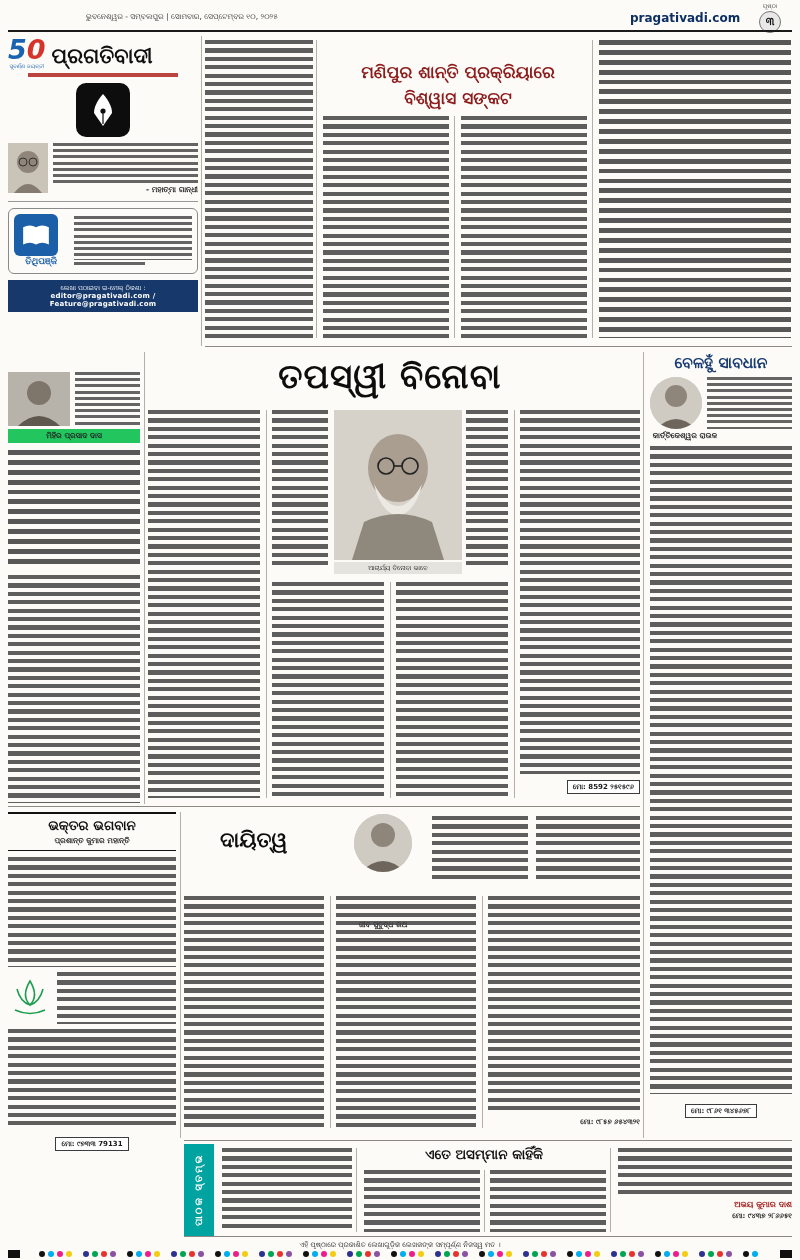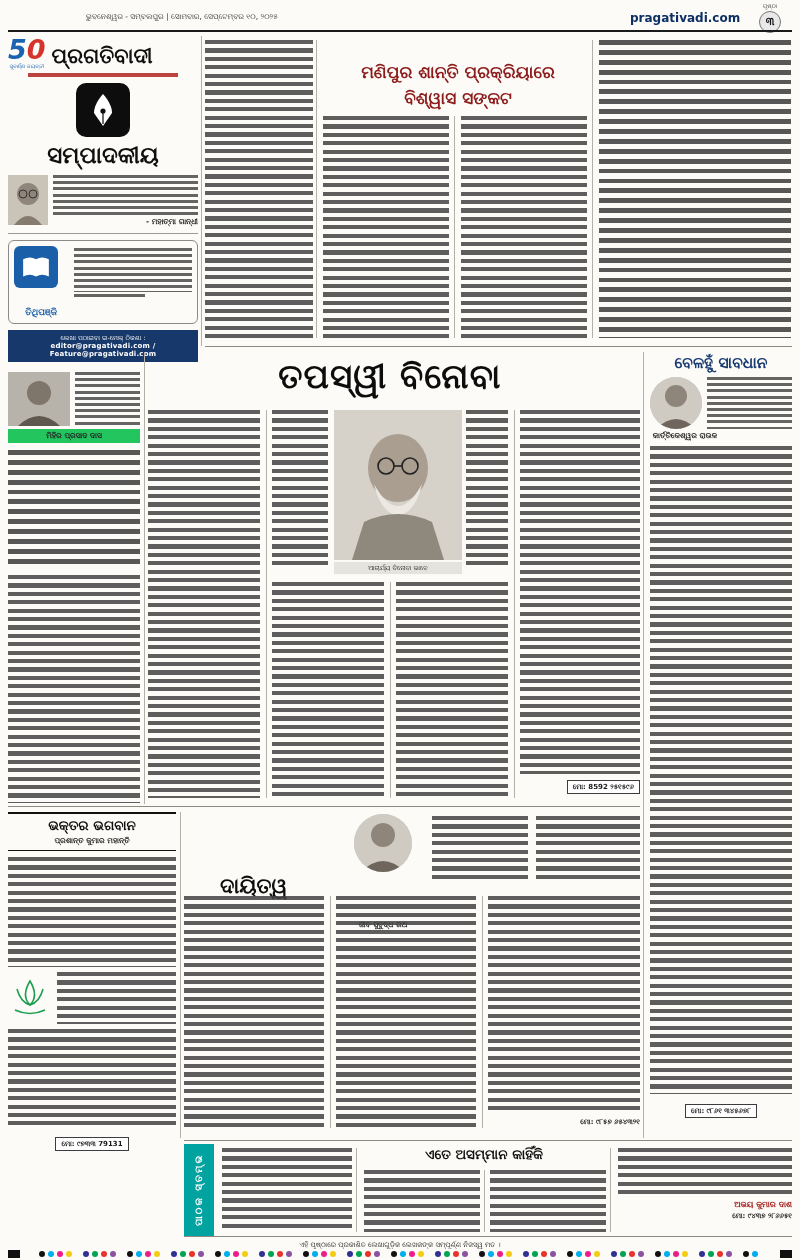--- a/index.html
+++ b/index.html
@@ -50,21 +50,20 @@
       <div style="font-size:21px;font-weight:800;color:#0f0f0f;line-height:1.1;padding-bottom:2px;">ପ୍ରଗତିବାଦୀ</div>
     </div>
     <div class="g red" style="width:150px;height:5px;margin:3px auto 2px;"></div>
     <div style="width:54px;height:54px;background:#0d0d0d;border-radius:10px;margin:5px auto;display:flex;align-items:center;justify-content:center;">
       <svg width="30" height="34" viewBox="0 0 30 34">
         <path d="M15 1 C21 8 24 14 24 20 L15 33 L6 20 C6 14 9 8 15 1 Z" fill="#fff"></path>
         <circle cx="15" cy="18" r="2.6" fill="#0d0d0d"></circle>
         <rect x="14.4" y="20" width="1.2" height="11" fill="#0d0d0d"></rect>
       </svg>
     </div>
-    <div style="font-size:23px;font-weight:800;text-align:center;color:#0f0f0f;">ସମ୍ପାଦକୀୟ</div>
     <div style="display:flex;gap:5px;margin-top:6px;">
       <div style="width:40px;height:50px;background:#c9c3b8;flex:0 0 auto;">
         <svg width="40" height="50" viewBox="0 0 40 50">
           <rect width="40" height="50" fill="#c9c3b8"></rect>
           <circle cx="20" cy="19" r="11" fill="#90857a"></circle>
           <circle cx="15" cy="19" r="4" fill="none" stroke="#333" stroke-width="1"></circle>
           <circle cx="25" cy="19" r="4" fill="none" stroke="#333" stroke-width="1"></circle>
           <path d="M6 50 Q20 32 34 50 Z" fill="#857b6e"></path>
         </svg>
       </div>
@@ -75,21 +74,21 @@
     </div>
     <div style="height:1px;background:#999;margin:6px 0;"></div>
     <div class="almanac">
       <div style="width:54px;text-align:center;flex:0 0 auto;">
         <div class="bluetile">
           <svg width="36" height="28" viewBox="0 0 42 30">
             <path d="M6 6 Q14 2 21 6 L21 26 Q14 22 6 26 Z" fill="#fff"></path>
             <path d="M36 6 Q28 2 21 6 L21 26 Q28 22 36 26 Z" fill="#fff"></path>
           </svg>
         </div>
-        <div style="font-size:9px;font-weight:bold;color:#1b5fa8;margin-top:19px;">ତିଥିପଞ୍ଜି</div>
+        <div style="font-size:9px;font-weight:bold;color:#1b5fa8;margin-top:0;">ତିଥିପଞ୍ଜି</div>
       </div>
       <div style="flex:1;padding-top:2px;">
         <div class="g t" style="width:100%;height:44px;"></div>
         <div class="g t" style="width:60%;height:6px;margin-top:2px;"></div>
       </div>
     </div>
     <div class="contactbar" style="margin-top:6px;">
       <div style="font-size:6.5px;">ଲେଖା ପଠାଇବା ଇ-ମେଲ୍ ଠିକଣା :</div>
       <div style="font-size:7px;font-weight:bold;letter-spacing:.2px;">editor@pragativadi.com / Feature@pragativadi.com</div>
     </div>
@@ -190,21 +189,21 @@
         </svg>
       </div>
       <div class="g" style="flex:1;height:52px;"></div>
     </div>
     <div class="g" style="width:100%;height:96px;margin-top:5px;"></div>
     <div style="text-align:center;margin-top:6px;"><span class="phone">ମୋ: ୯୭୩୩ 79131</span></div>
   </div>
   <div class="vr" style="left:180px;top:812px;height:326px;"></div>
 
   <div class="ab" style="left:184px;top:812px;width:456px;height:326px;">
-    <div class="ab" style="left:36px;top:16px;font-size:21px;font-weight:800;color:#0d0d0d;margin-top:46px;">ଦାୟିତ୍ୱ</div>
+    <div class="ab" style="left:36px;top:16px;font-size:21px;font-weight:800;color:#0d0d0d;">ଦାୟିତ୍ୱ</div>
     <div class="avatar ab" style="left:170px;top:2px;width:58px;height:58px;">
       <svg width="58" height="58" viewBox="0 0 58 58">
         <rect width="58" height="58" fill="#cfcbc3"></rect>
         <circle cx="29" cy="21" r="12" fill="#8f867b"></circle>
         <path d="M7 58 Q29 36 51 58 Z" fill="#6e665c"></path>
       </svg>
     </div>
     <div class="byline ab" style="left:150px;top:62px;width:98px;margin-top:46px;">ଜୀବ ସୁବୁଦ୍ଧ ରଥ</div>
     <div class="g ab" style="left:248px;top:4px;width:96px;height:66px;"></div>
     <div class="g ab" style="left:352px;top:4px;width:104px;height:66px;"></div>

